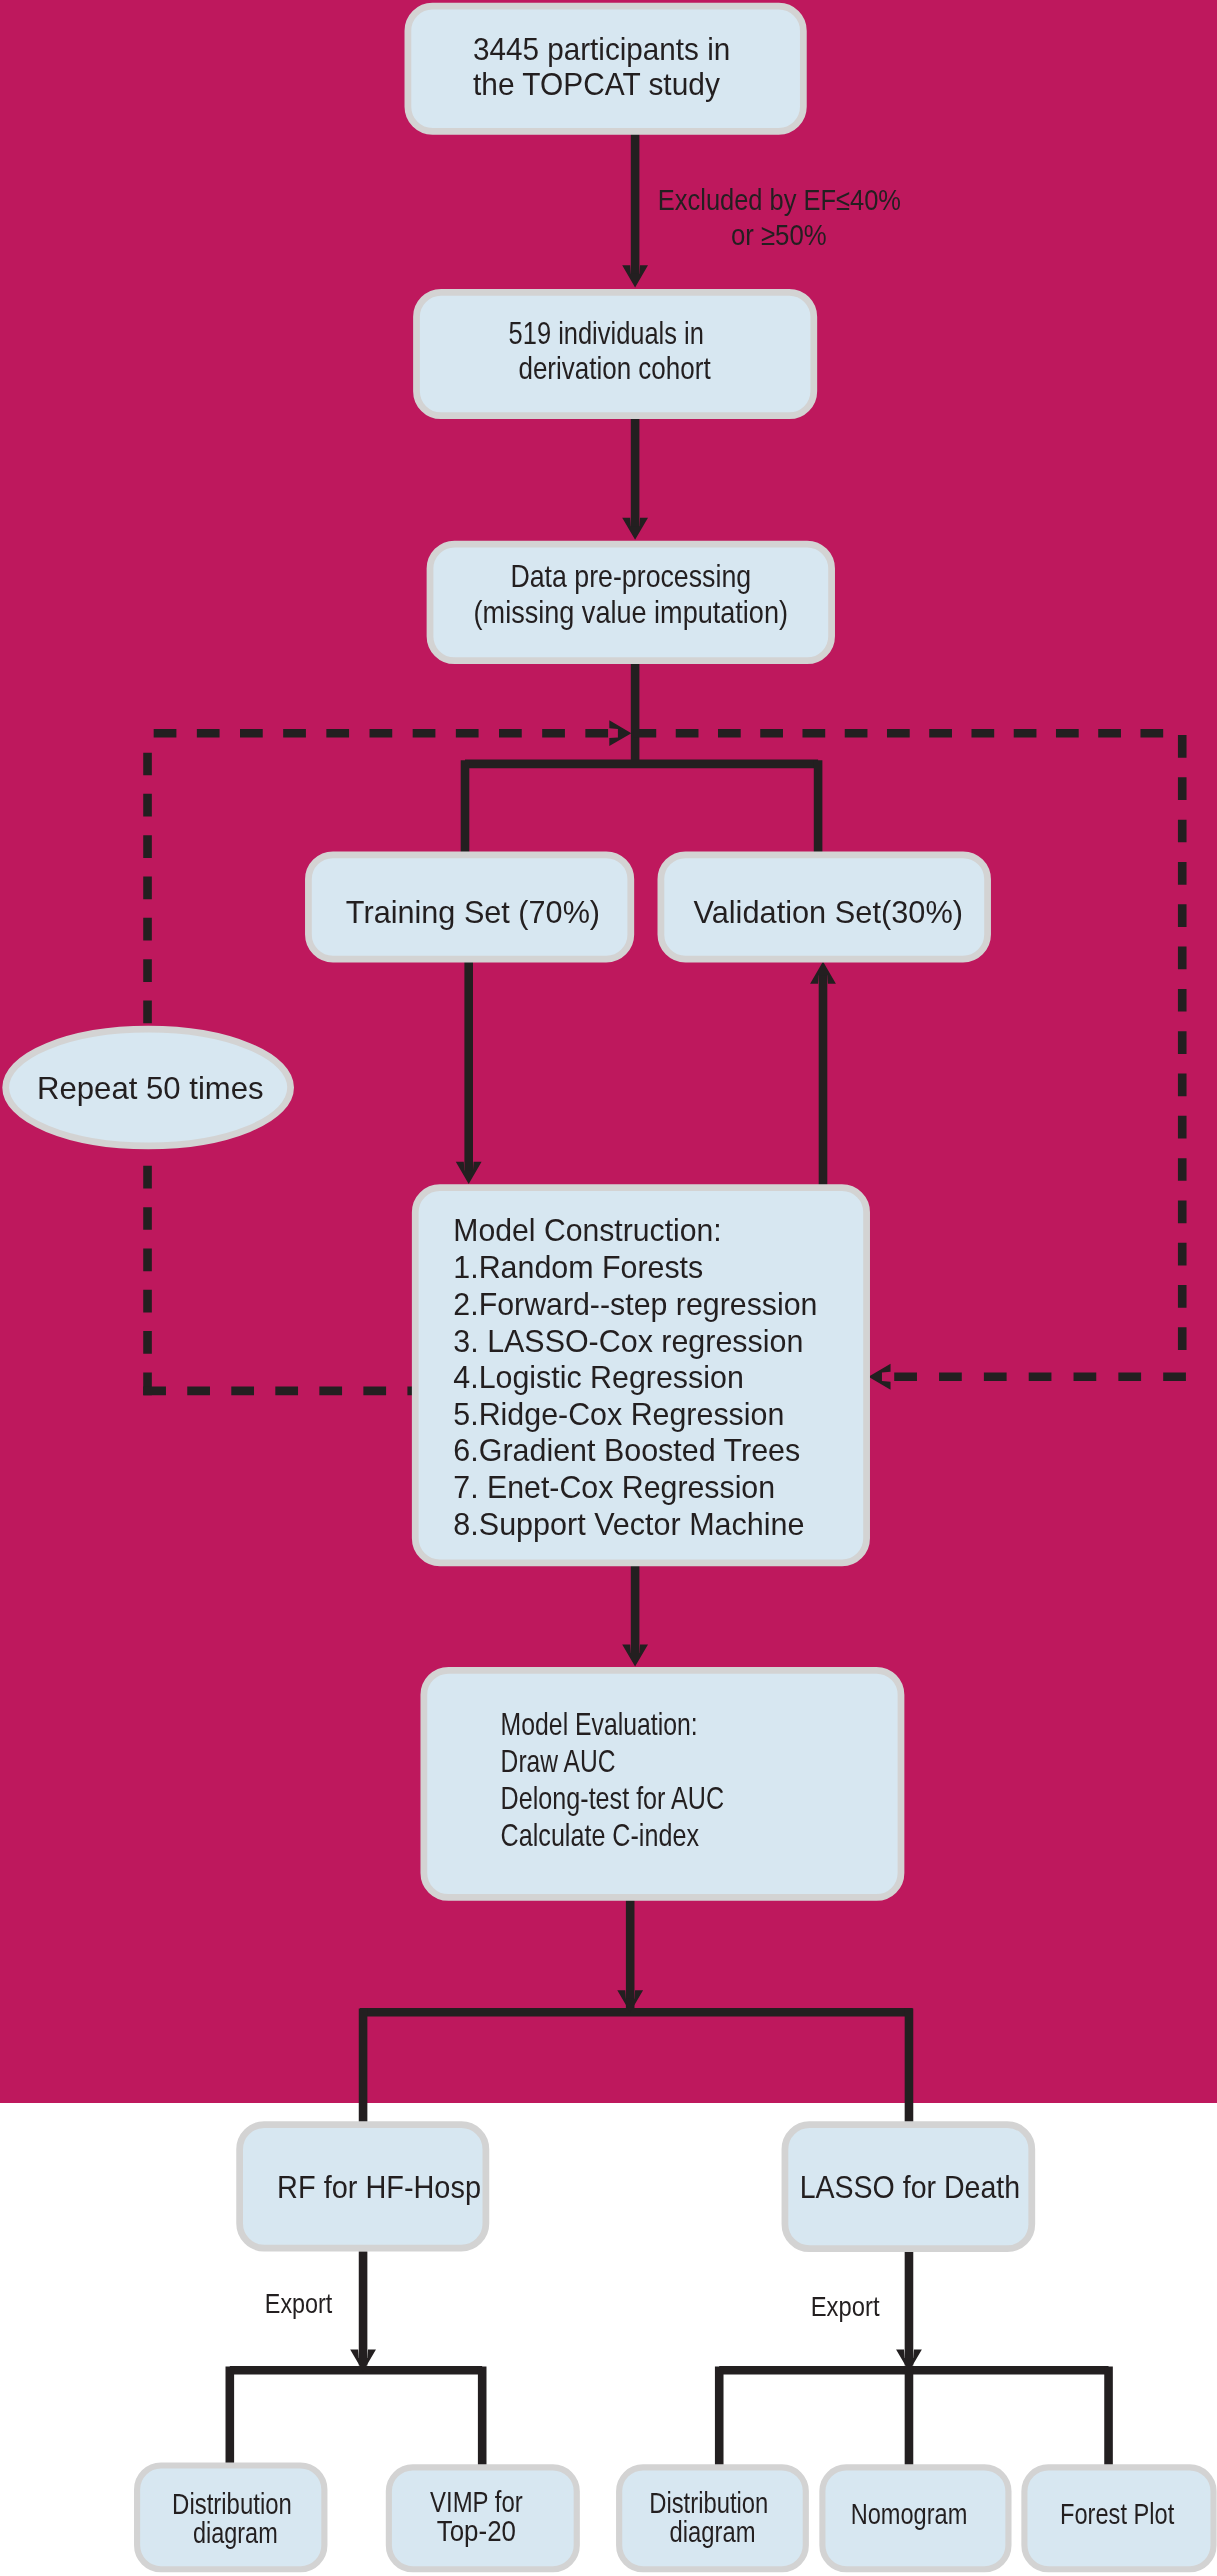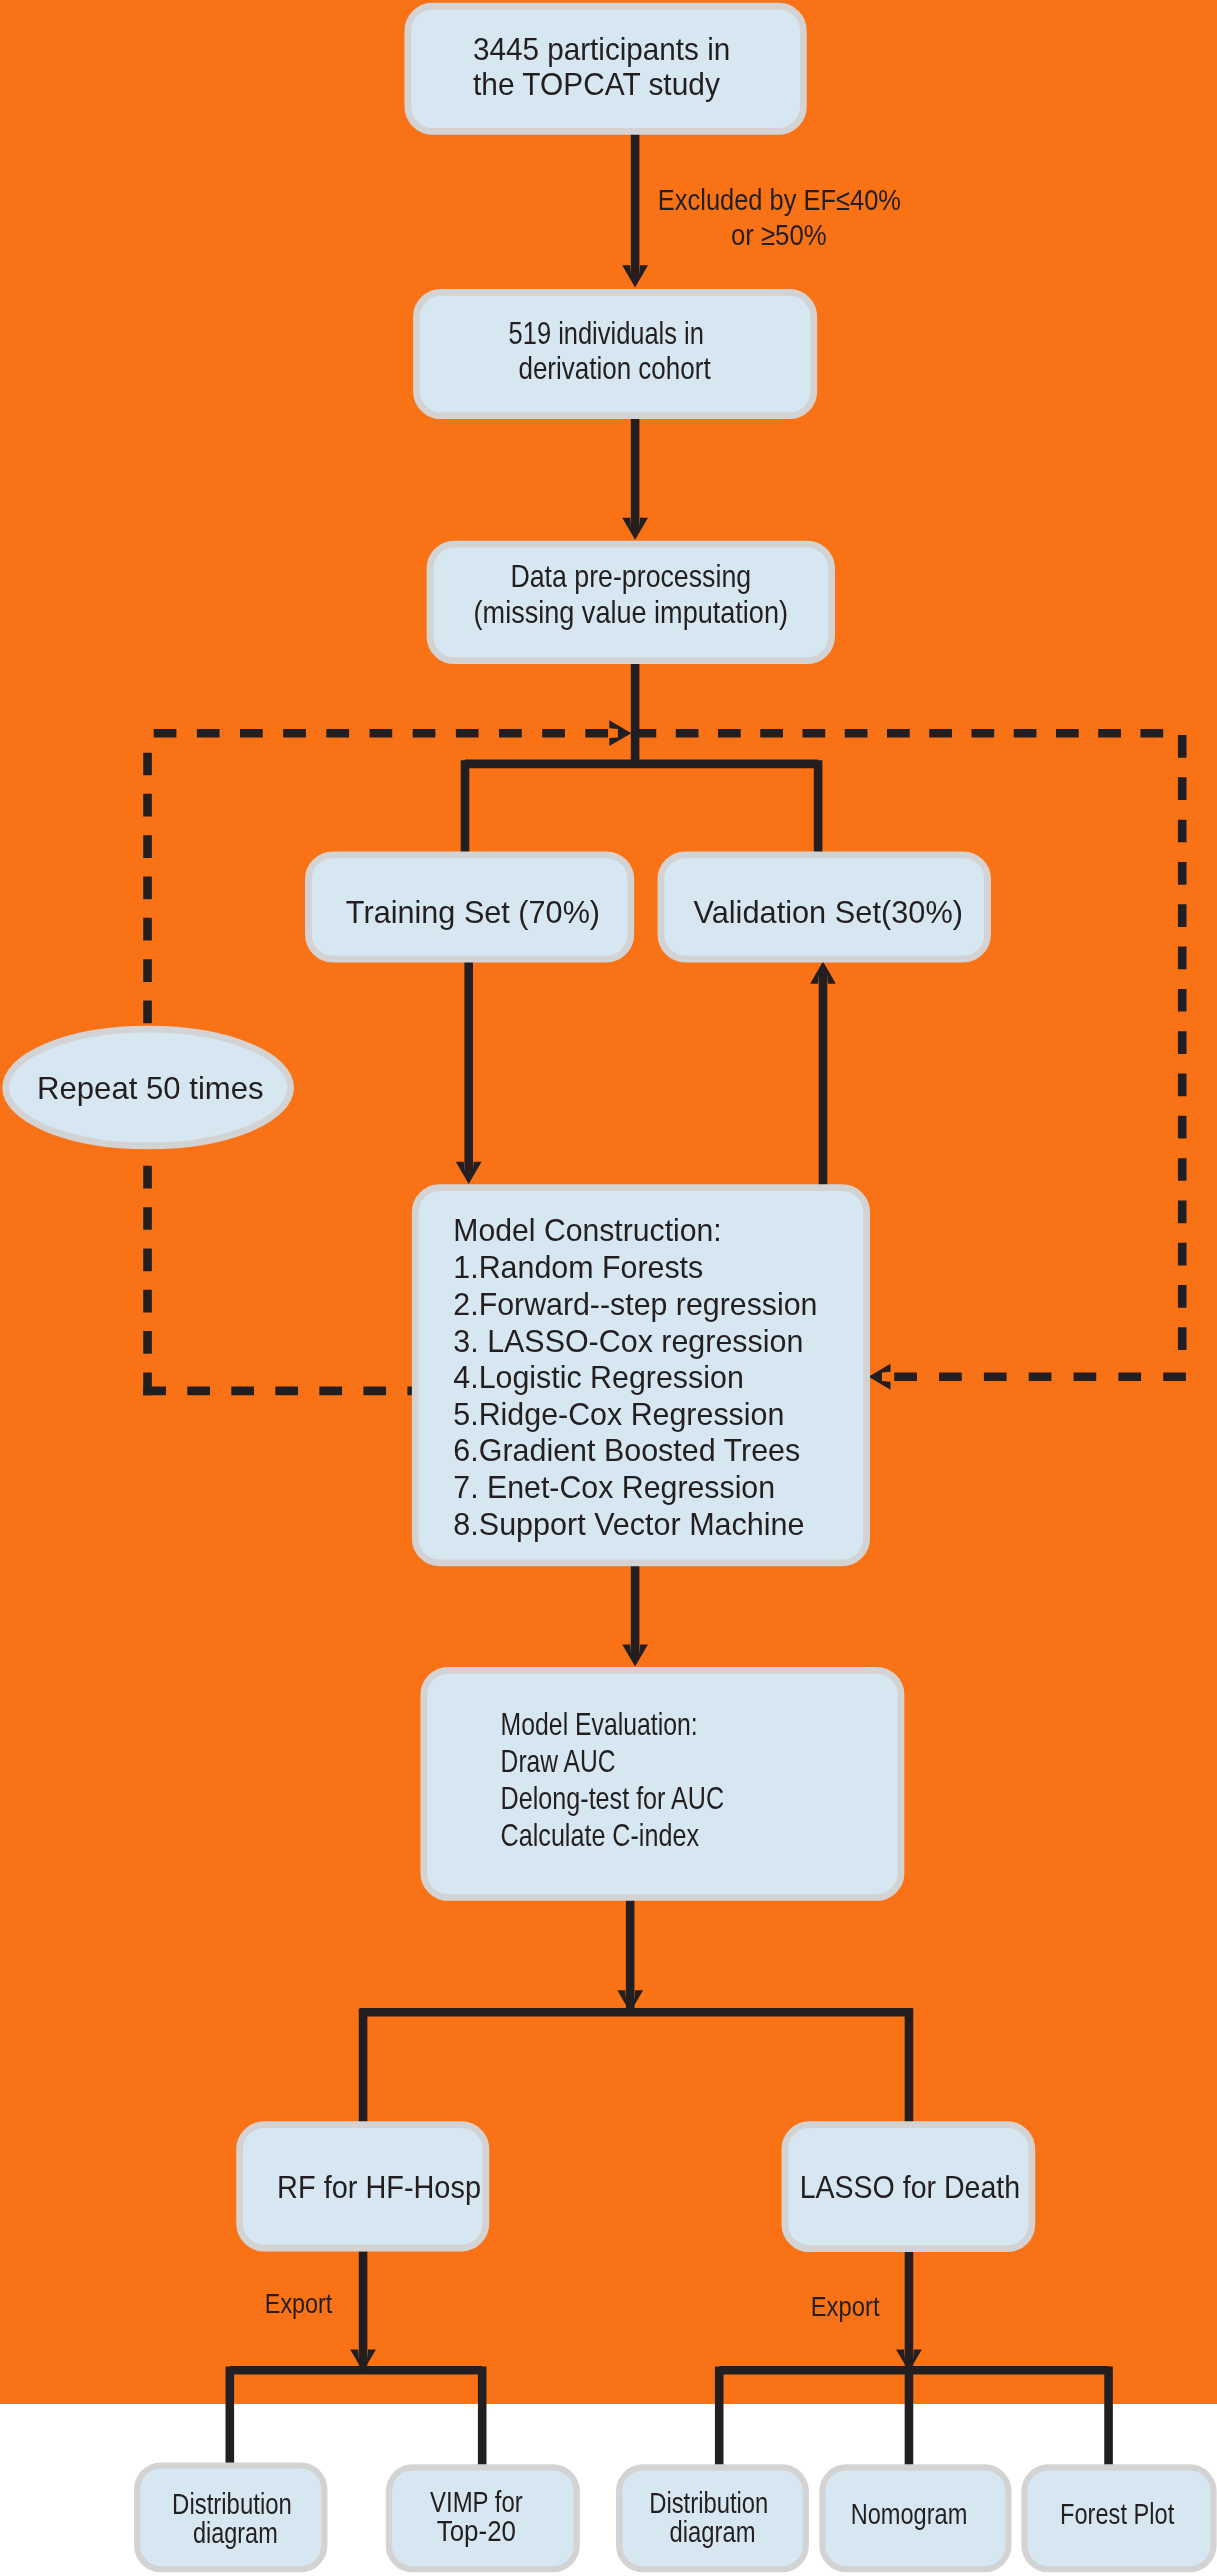--- a/index.html
+++ b/index.html
@@ -1,17 +1,17 @@
 <!DOCTYPE html>
 <html style="font-size:9.8px"><head>
 <meta charset="utf-8">
 <style>
   html,body{margin:0;padding:0;background:#ffffff;}
   body{width:1218px;height:2576px;overflow:hidden;font-family:"Liberation Sans",sans-serif;}
-  #stage{position:relative;width:1218px;height:2404px;background:#f97316;}
+  #stage{position:relative;width:1218px;height:2103px;background:#be185d;}
   svg#flow{position:absolute;left:0;top:0;width:1218px;height:2576px;display:block;}
   svg#flow text{font-family:"Liberation Sans",sans-serif;fill:#231f20;}
 </style>
 </head>
 <body>
 
 <div id="stage">
   <svg id="flow" viewBox="0 0 1983 4195">
   <g>
     <line x1="1034" y1="215" x2="1034" y2="449" stroke="#231f20" stroke-width="14"></line>

